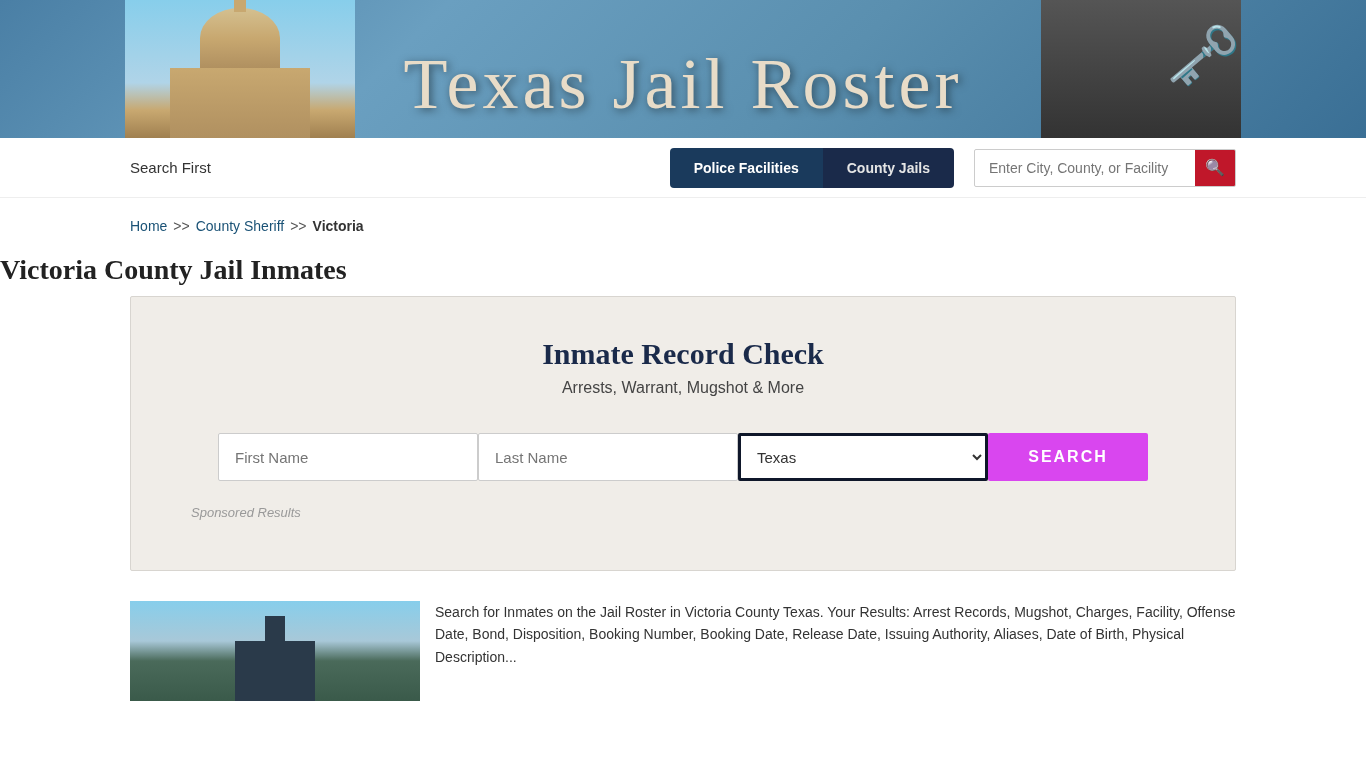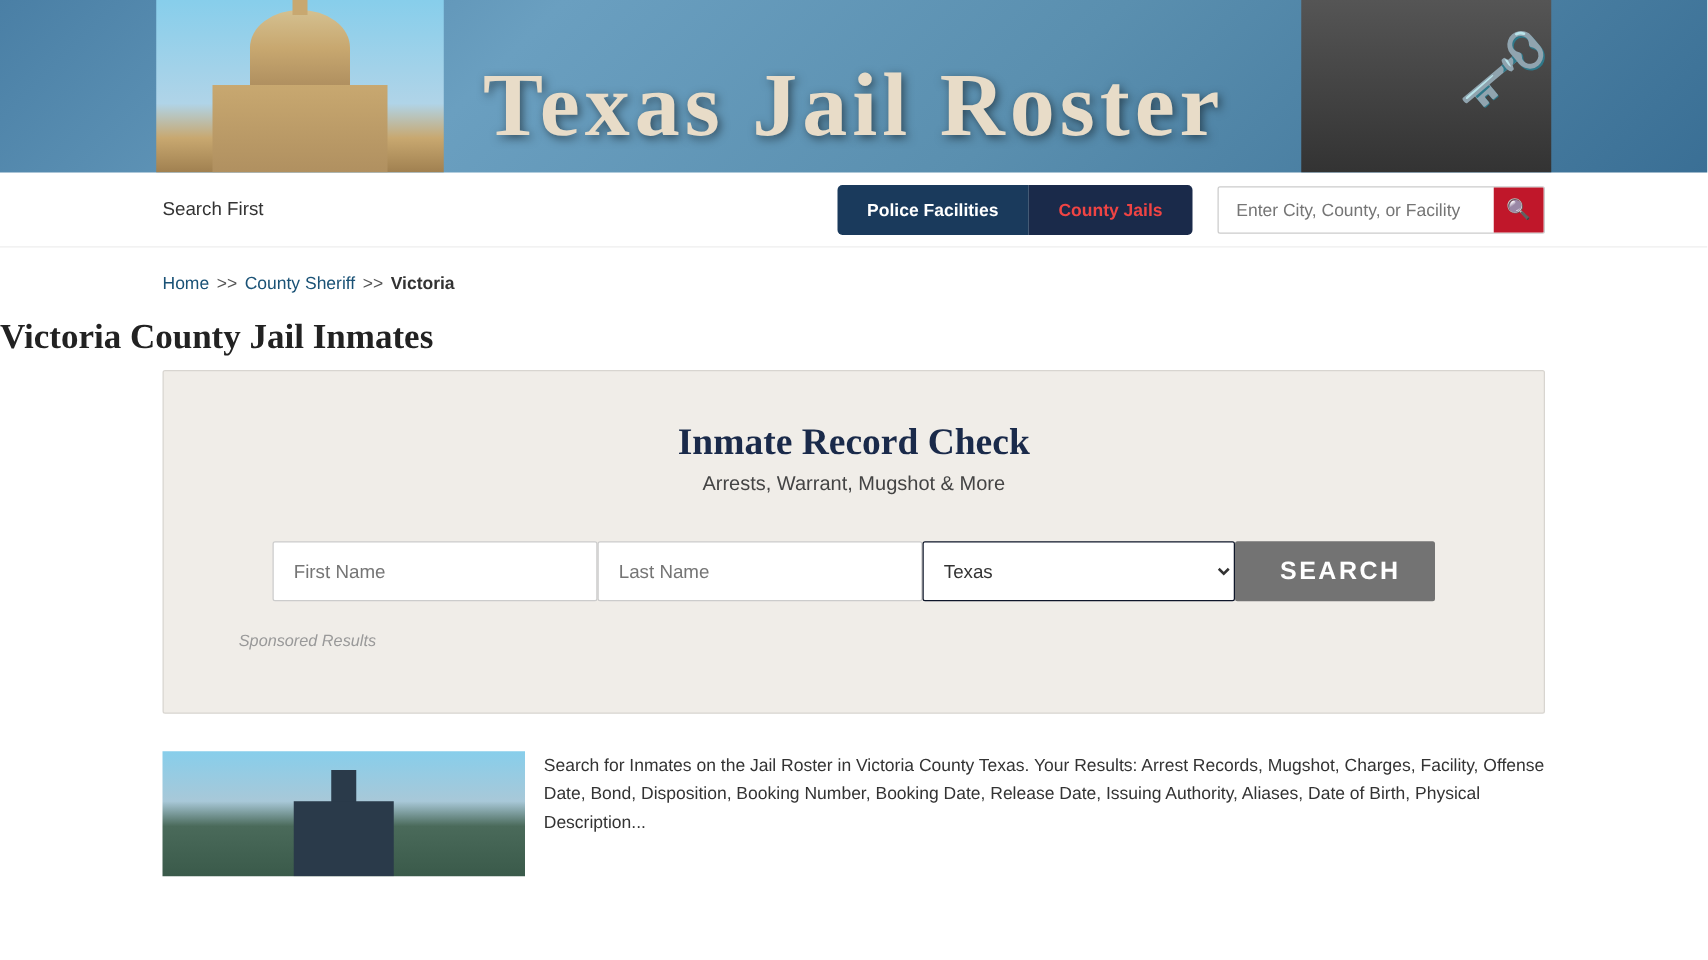--- a/index.html
+++ b/index.html
@@ -11,21 +11,21 @@
       height: 138px;
       background: linear-gradient(135deg, #4a7fa5 0%, #6a9fc0 30%, #5a8faf 60%, #3a6f95 100%);
       position: relative;
       overflow: hidden;
       display: flex;
       align-items: center;
       justify-content: center;
     }
     .header-banner-title {
       font-size: 72px;
-      font-weight: bold;
+      font-weight: normal;
       color: #e8dcc8;
       font-family: 'Palatino Linotype', Palatino, serif;
       letter-spacing: 4px;
       text-shadow: 2px 2px 8px rgba(0,0,0,0.5);
       z-index: 2;
       position: relative;
       margin-top: 31px;
     }
     .banner-capitol {
       position: absolute;
@@ -113,21 +113,21 @@
       border: none;
       outline: none;
     }
     .nav-tab-police {
       background: #1a3a5c;
       color: #fff;
       border-radius: 4px 0 0 4px;
     }
     .nav-tab-county {
       background: #1a2a4a;
-      color: #ef4444;
+      color: #e5e5e5;
       border-radius: 0 4px 4px 0;
     }
     .search-bar {
       display: flex;
       align-items: center;
       border: 1px solid #ccc;
       border-radius: 2px;
       overflow: hidden;
       height: 38px;
     }
@@ -218,38 +218,38 @@
       padding: 0 16px;
       font-size: 15px;
       color: #999;
       font-family: Arial, sans-serif;
       outline: none;
       width: 260px;
       border-radius: 2px;
     }
     .form-select {
       height: 48px;
-      border: 1px solid #0f172a;
+      border: 3px solid #0f172a;
       background: #fff;
       padding: 0 12px;
       font-size: 15px;
       color: #333;
       font-family: Arial, sans-serif;
       outline: none;
       width: 250px;
       border-radius: 2px;
       cursor: pointer;
     }
     .search-btn {
       height: 48px;
-      background: #737373;
+      background: #d946ef;
       color: #fff;
       border: none;
       padding: 12px 36px;
-      font-size: 20px;
+      font-size: 16px;
       font-weight: bold;
       letter-spacing: 2px;
       font-family: Arial, sans-serif;
       cursor: pointer;
       border-radius: 2px;
       width: 160px;
     }
     .sponsored {
       font-family: Arial, sans-serif;
       font-size: 13px;

